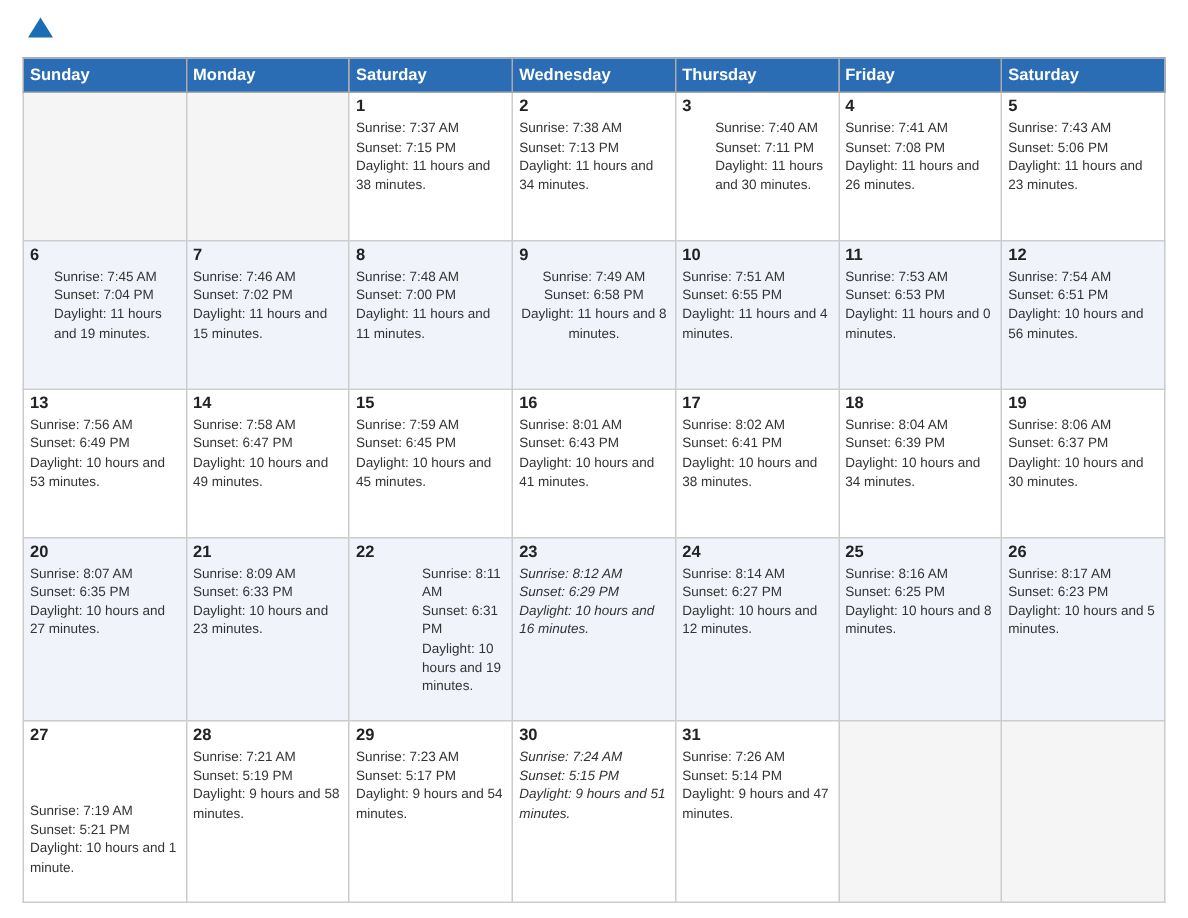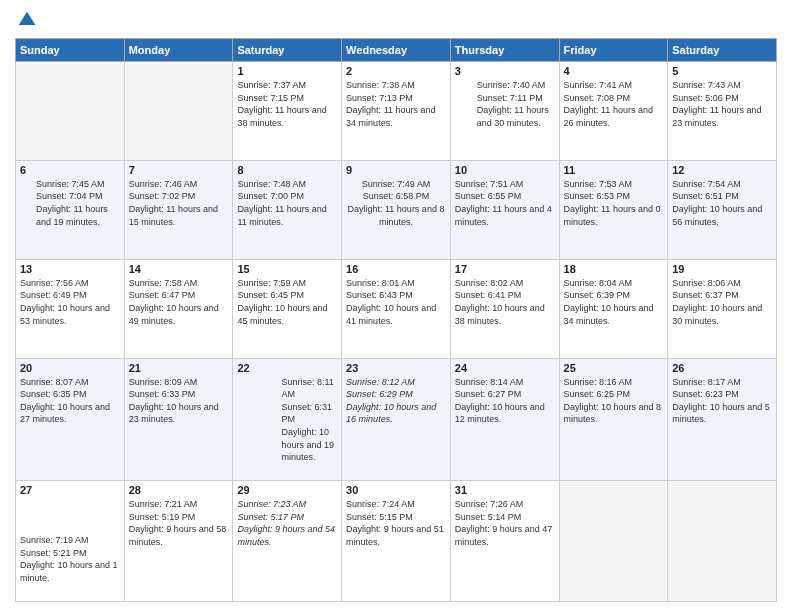--- a/index.html
+++ b/index.html
@@ -310,27 +310,27 @@
 Daylight: 10 hours and 1 minute.</div>
           </td>
           <td>
             <span class="day-number">28</span>
             <div class="day-info" style="white-space: pre-line;">Sunrise: 7:21 AM
 Sunset: 5:19 PM
 Daylight: 9 hours and 58 minutes.</div>
           </td>
           <td>
             <span class="day-number">29</span>
-            <div class="day-info" style="white-space: pre-line; font-style: italic;">Sunrise: 7:23 AM
+            <div class="day-info" style="white-space: pre-line;">Sunrise: 7:23 AM
 Sunset: 5:17 PM
 Daylight: 9 hours and 54 minutes.</div>
           </td>
           <td>
             <span class="day-number">30</span>
-            <div class="day-info" style="white-space: pre-line;">Sunrise: 7:24 AM
+            <div class="day-info" style="white-space: pre-line; font-style: italic;">Sunrise: 7:24 AM
 Sunset: 5:15 PM
 Daylight: 9 hours and 51 minutes.</div>
           </td>
           <td>
             <span class="day-number">31</span>
             <div class="day-info" style="white-space: pre-line;">Sunrise: 7:26 AM
 Sunset: 5:14 PM
 Daylight: 9 hours and 47 minutes.</div>
           </td>
           <td class="empty"></td>

